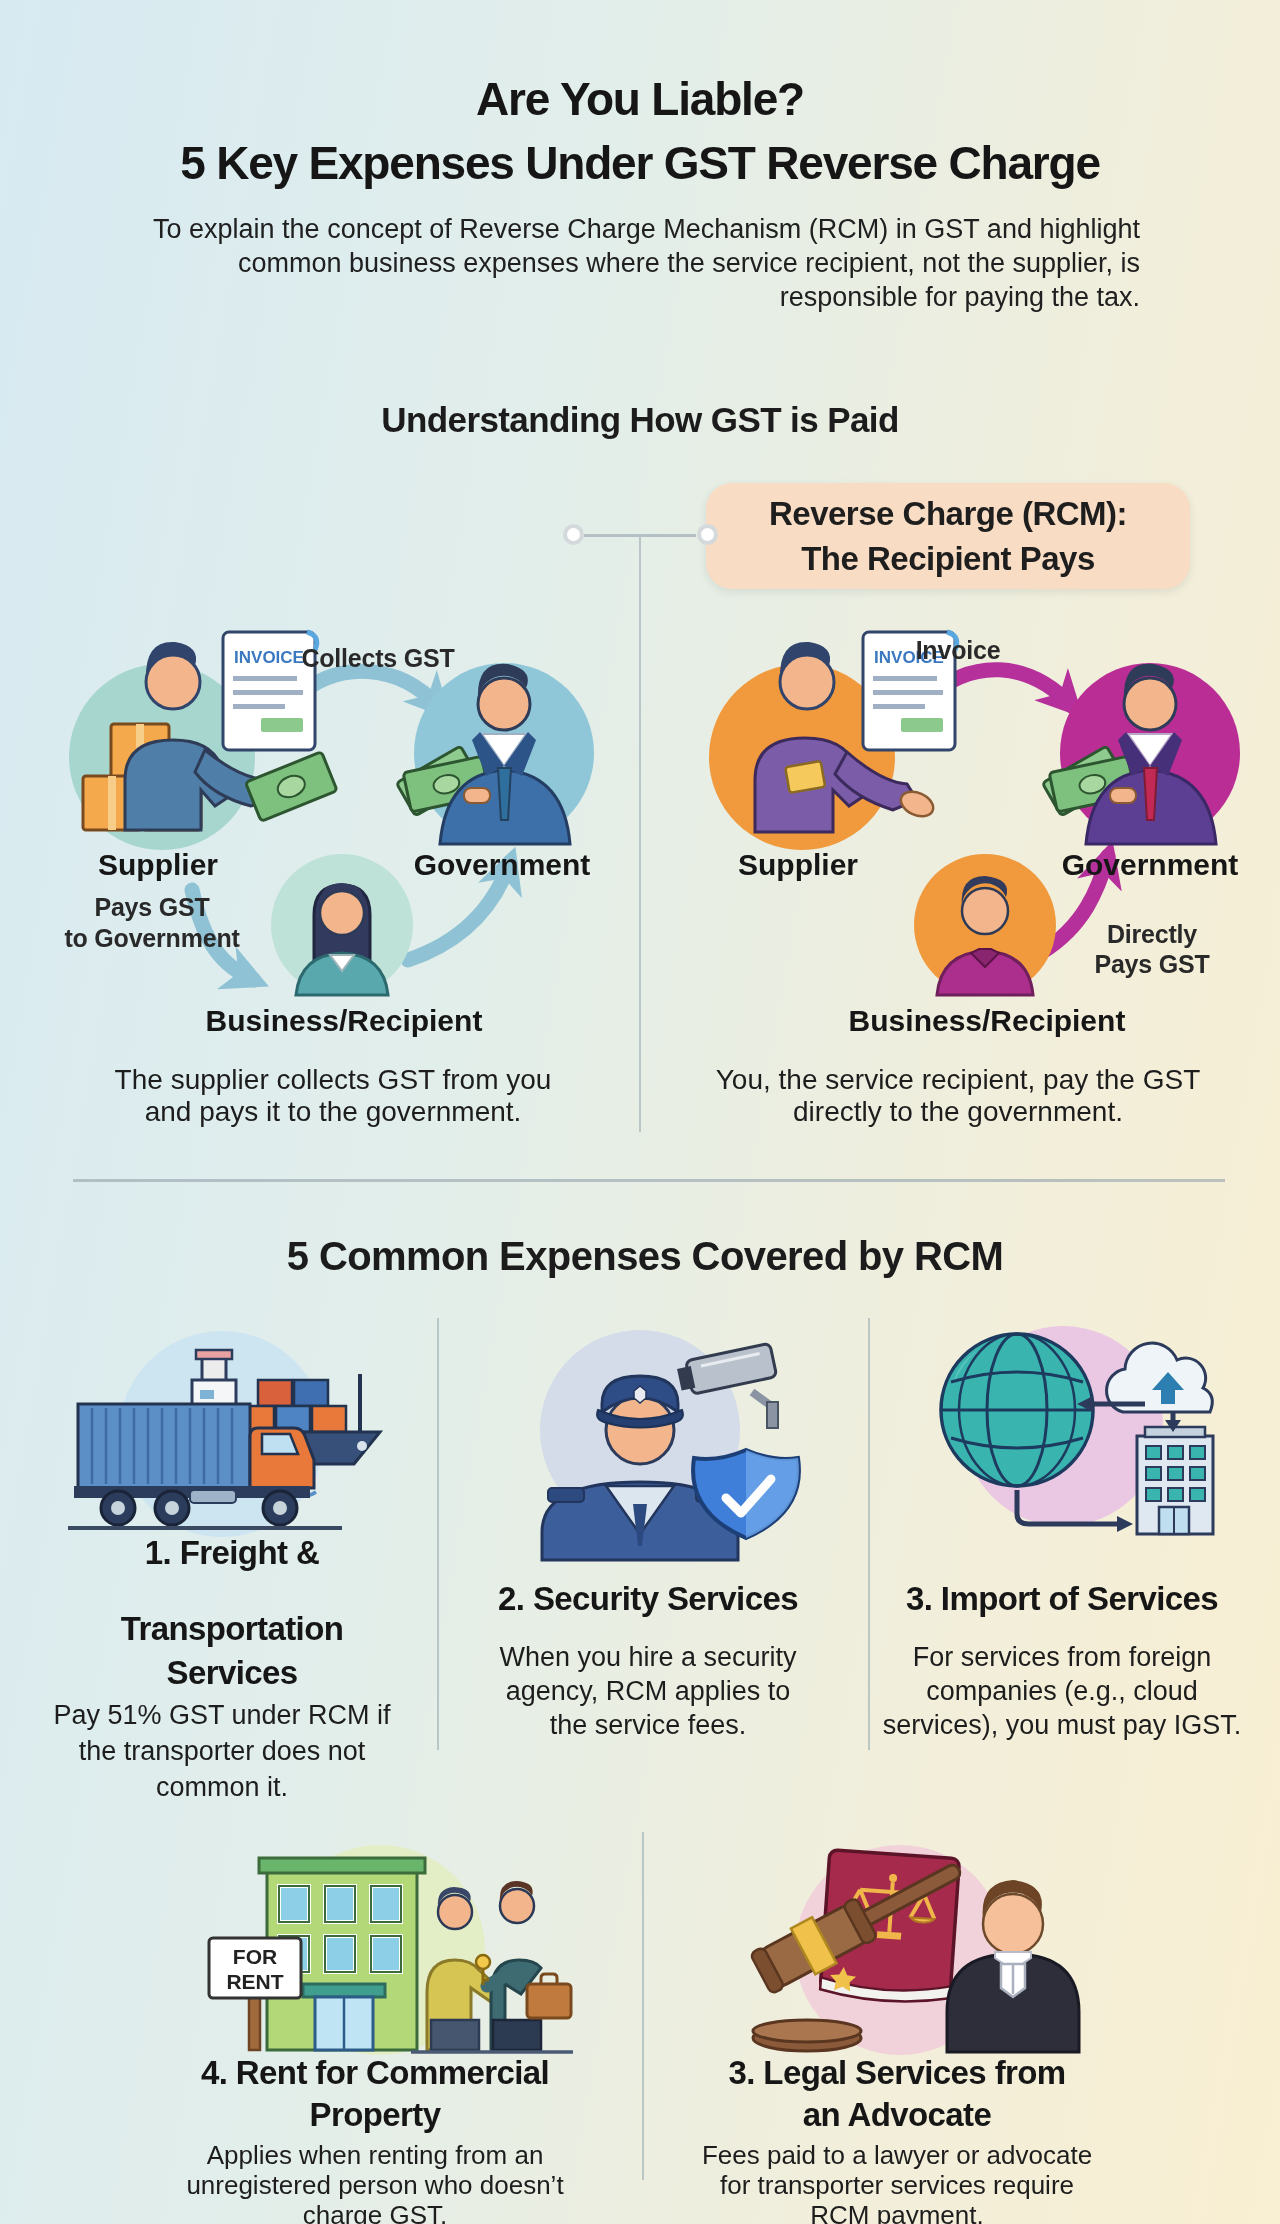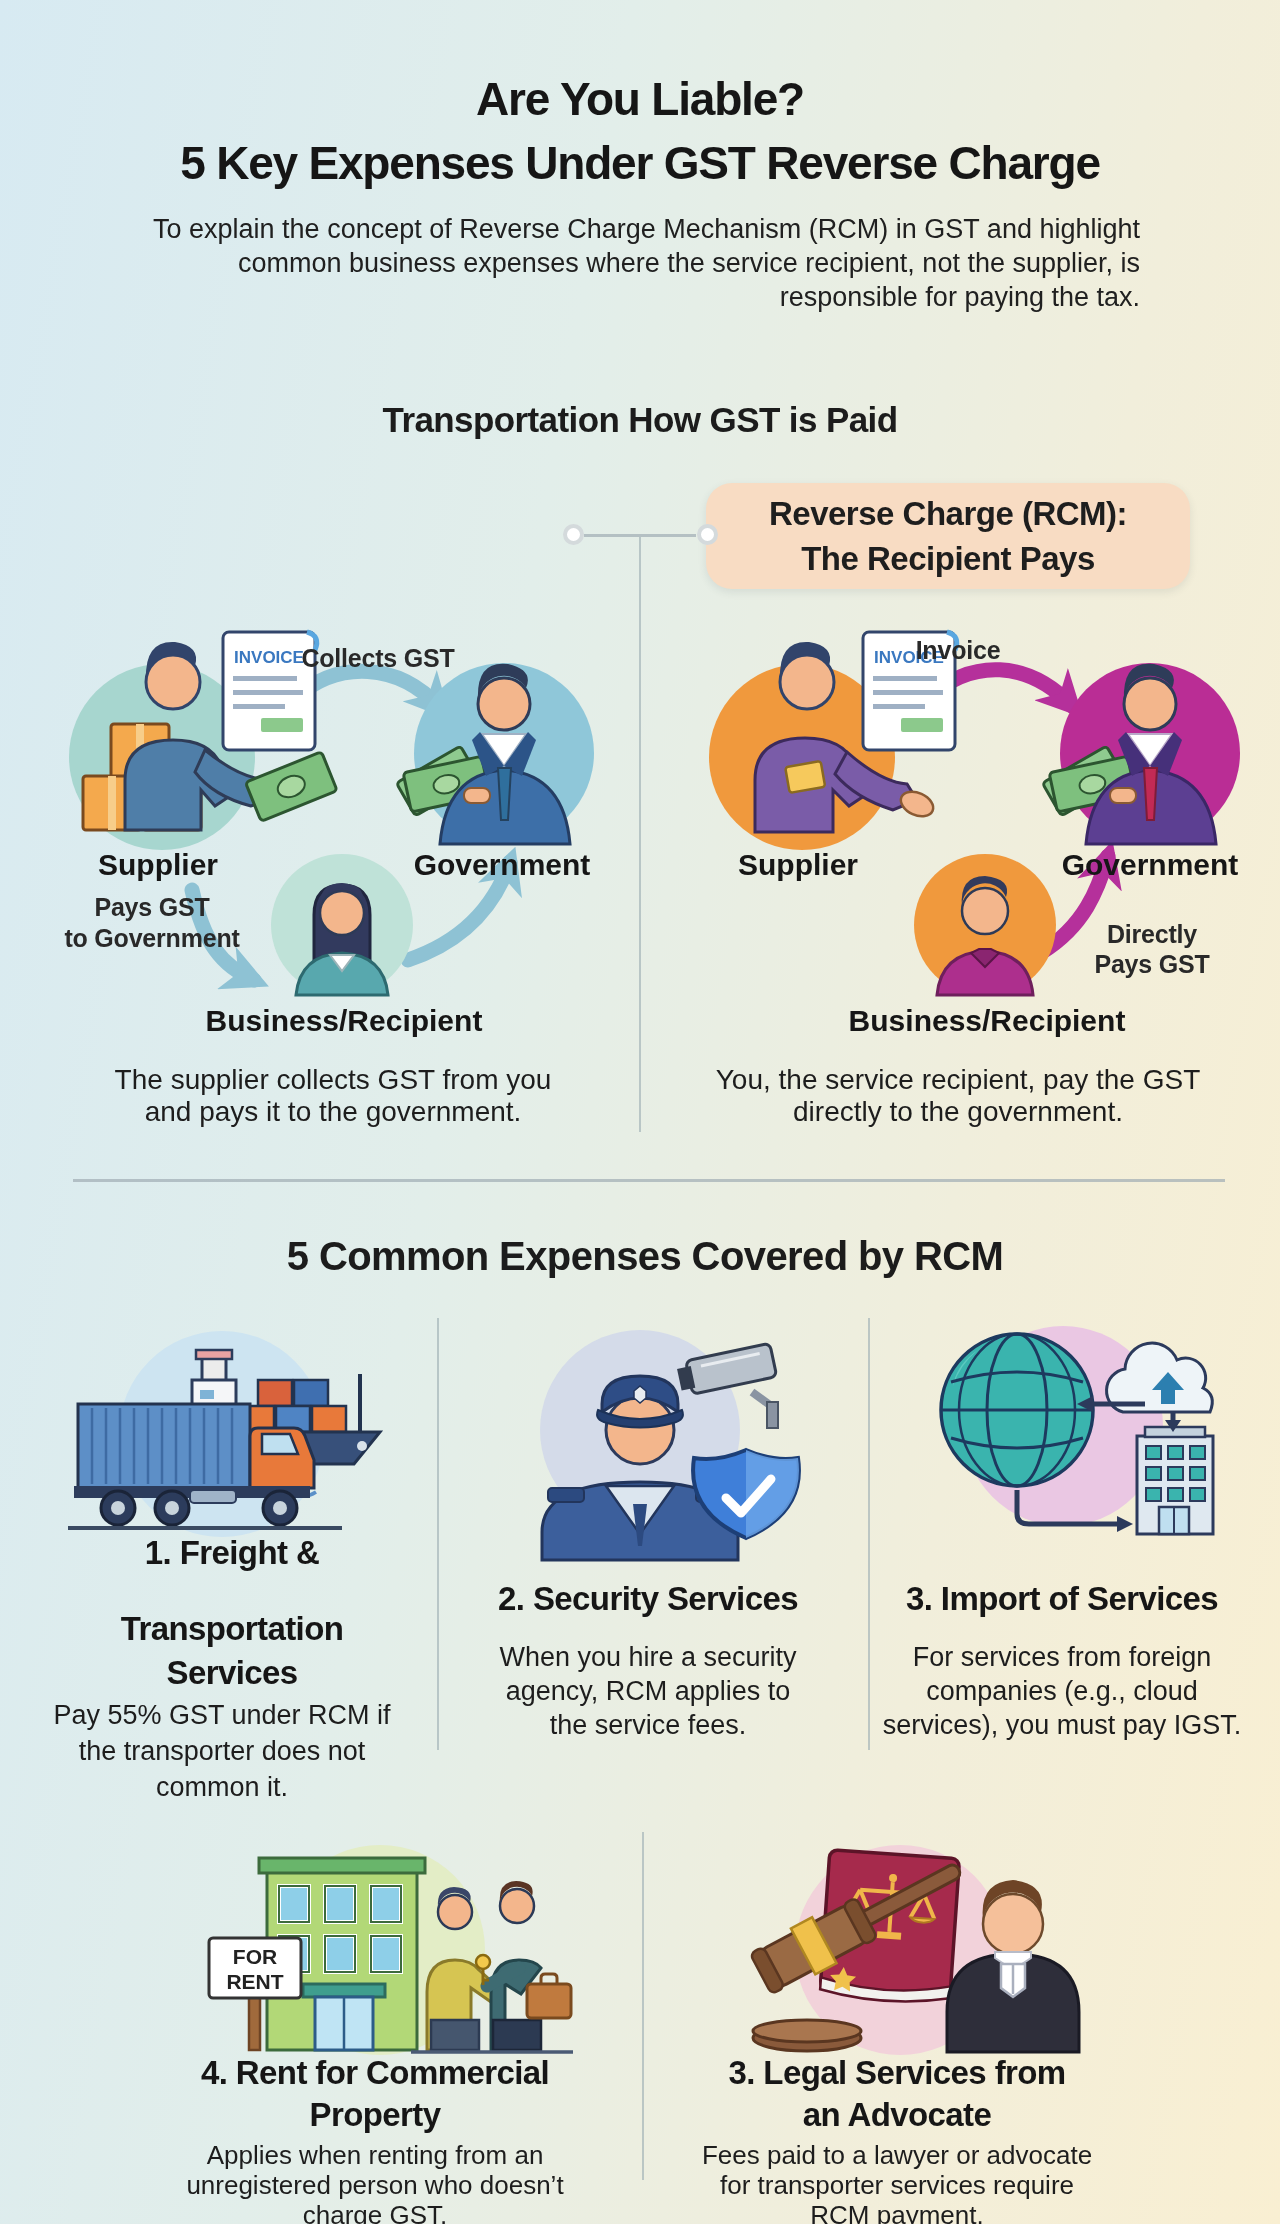--- a/index.html
+++ b/index.html
@@ -27,21 +27,21 @@
 </style>
 </head>
 <body>
 
 <div class="canvas">
 
   <div class="abs cx t-title" style="left:640px;top:72px">Are You Liable?</div>
   <div class="abs cx t-title" style="left:640px;top:136px">5 Key Expenses Under GST Reverse Charge</div>
   <div class="abs t-sub" style="left:140px;top:212px;width:1000px">To explain the concept of Reverse Charge Mechanism (RCM) in GST and highlight common business expenses where the service recipient, not the supplier, is responsible for paying the tax.</div>
 
-  <div class="abs cx t-h2" style="left:640px;top:400px">Transportation How GST is Paid</div>
+  <div class="abs cx t-h2" style="left:640px;top:400px">Understanding How GST is Paid</div>
 
   <div class="abs pill" style="left:706px;top:483px;width:484px;height:98px;background:#f8dcc3">
     <div>Reverse Charge (RCM):</div>
     <div>The Recipient Pays</div>
   </div>
   <div class="abs hline" style="left:584px;top:534px;width:112px"></div>
   <div class="abs dot" style="left:563px;top:524px"></div>
   <div class="abs dot" style="left:697px;top:524px"></div>
   <div class="abs vline" style="left:639px;top:537px;height:595px"></div>
 
@@ -226,21 +226,21 @@
       <circle cx="78" cy="192" r="7" fill="#c8d4dc"></circle>
     <circle cx="132" cy="192" r="17" fill="#2c3c5c" stroke="#1a2438" stroke-width="3"></circle>
       <circle cx="132" cy="192" r="7" fill="#c8d4dc"></circle>
     <circle cx="240" cy="192" r="17" fill="#2c3c5c" stroke="#1a2438" stroke-width="3"></circle>
       <circle cx="240" cy="192" r="7" fill="#c8d4dc"></circle>
     <line x1="28" y1="212" x2="302" y2="212" stroke="#3a4a62" stroke-width="4"></line>
   </svg>
   <div class="abs cx itit" style="left:232px;top:1534px">1. Freight &amp;</div>
   <div class="abs cx itit" style="left:232px;top:1610px">Transportation</div>
   <div class="abs cx itit" style="left:232px;top:1654px">Services</div>
-  <div class="abs cx idesc" style="left:222px;top:1700px">Pay 55% GST under RCM if</div>
+  <div class="abs cx idesc" style="left:222px;top:1700px">Pay 51% GST under RCM if</div>
   <div class="abs cx idesc" style="left:222px;top:1736px">the transporter does not</div>
   <div class="abs cx idesc" style="left:222px;top:1772px">common it.</div>
 
   <svg class="abs" style="left:490px;top:1308px" width="320" height="255" viewBox="0 0 320 255">
     <circle cx="150" cy="122" r="100" fill="#d4dbe9"></circle>
     <path d="M 262,84 l 22,16" stroke="#8a94a2" stroke-width="8"></path>
     <rect x="277" y="94" width="11" height="26" fill="#8a94a2" stroke="#4a5564" stroke-width="2"></rect>
     <g transform="rotate(-12 240 60)">
       <rect x="198" y="44" width="86" height="34" rx="6" fill="#b9c2cc" stroke="#323c4e" stroke-width="3"></rect>
       <rect x="188" y="50" width="14" height="22" fill="#323c4e"></rect>

